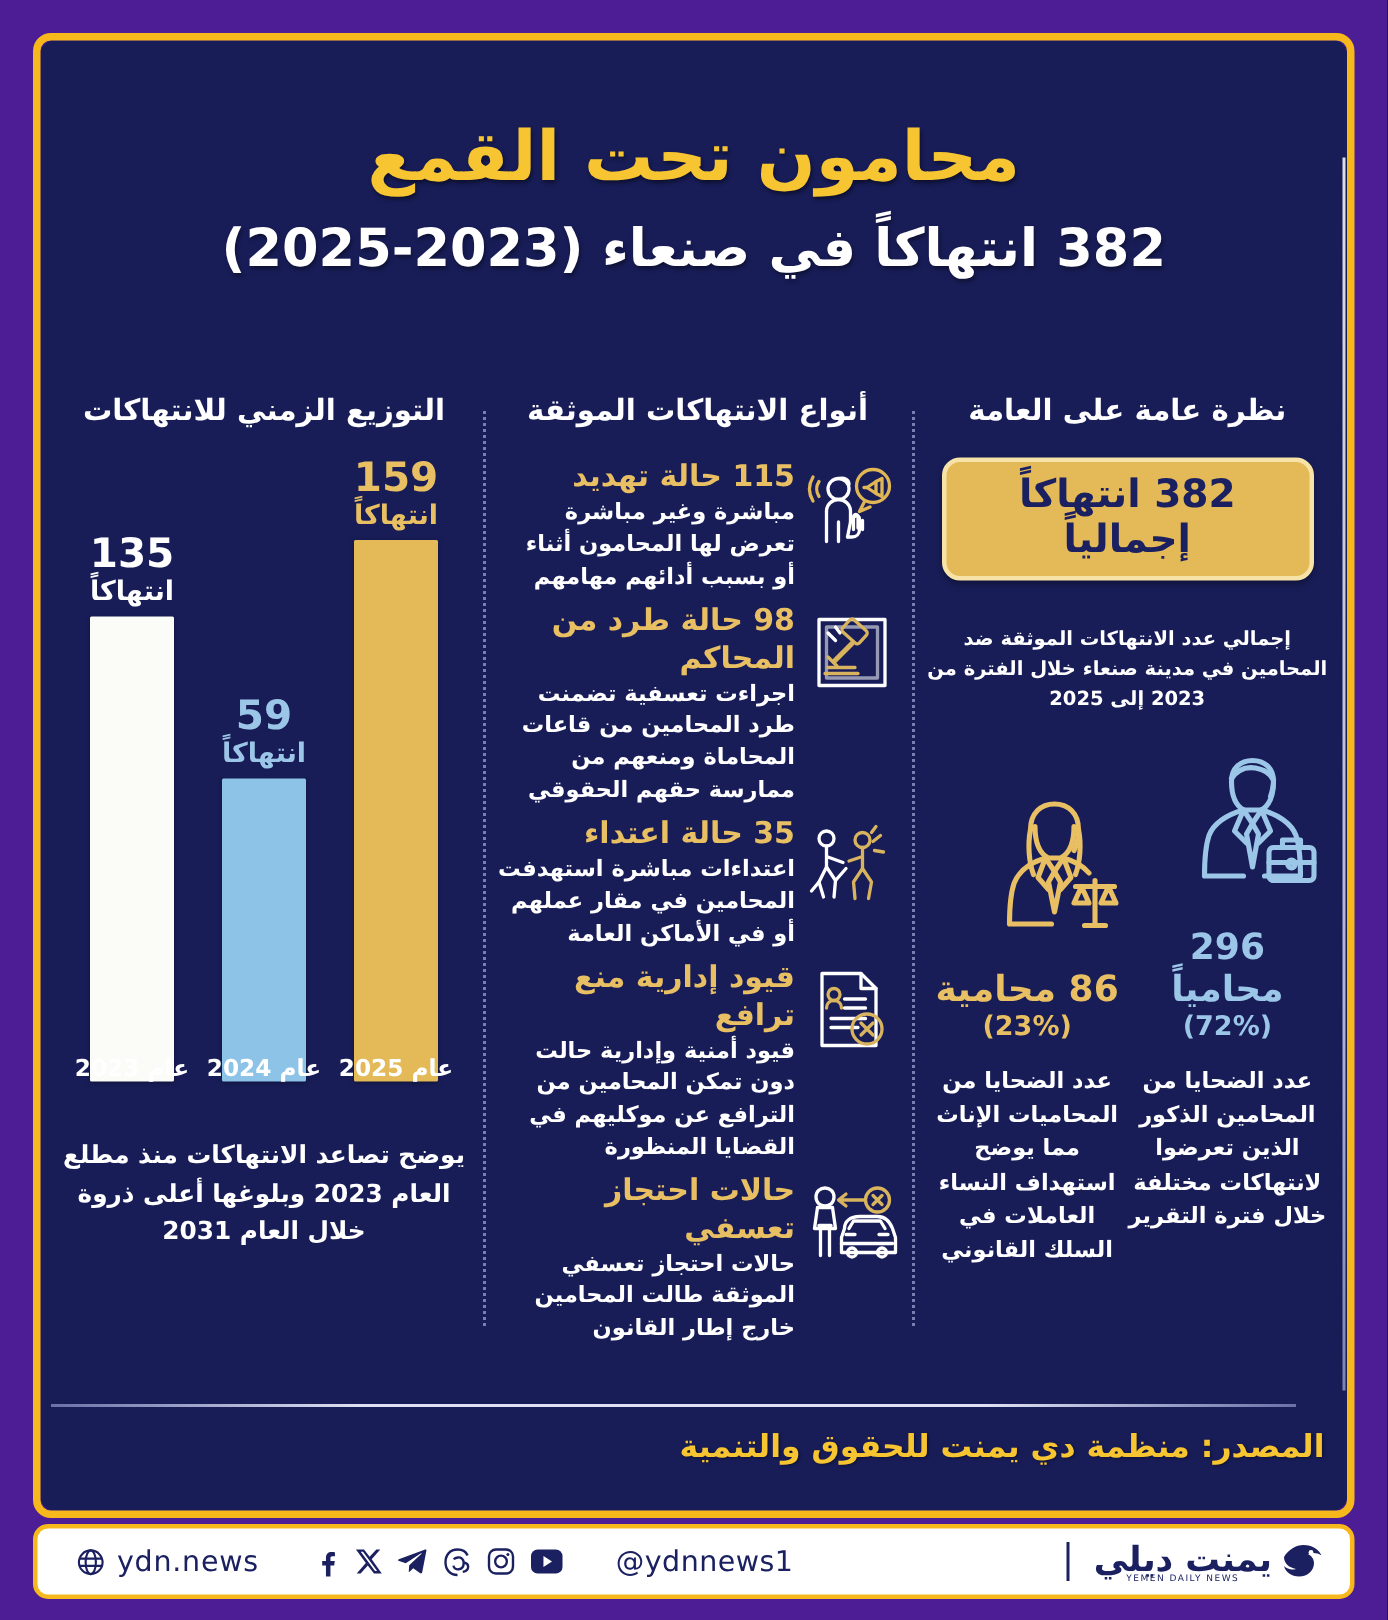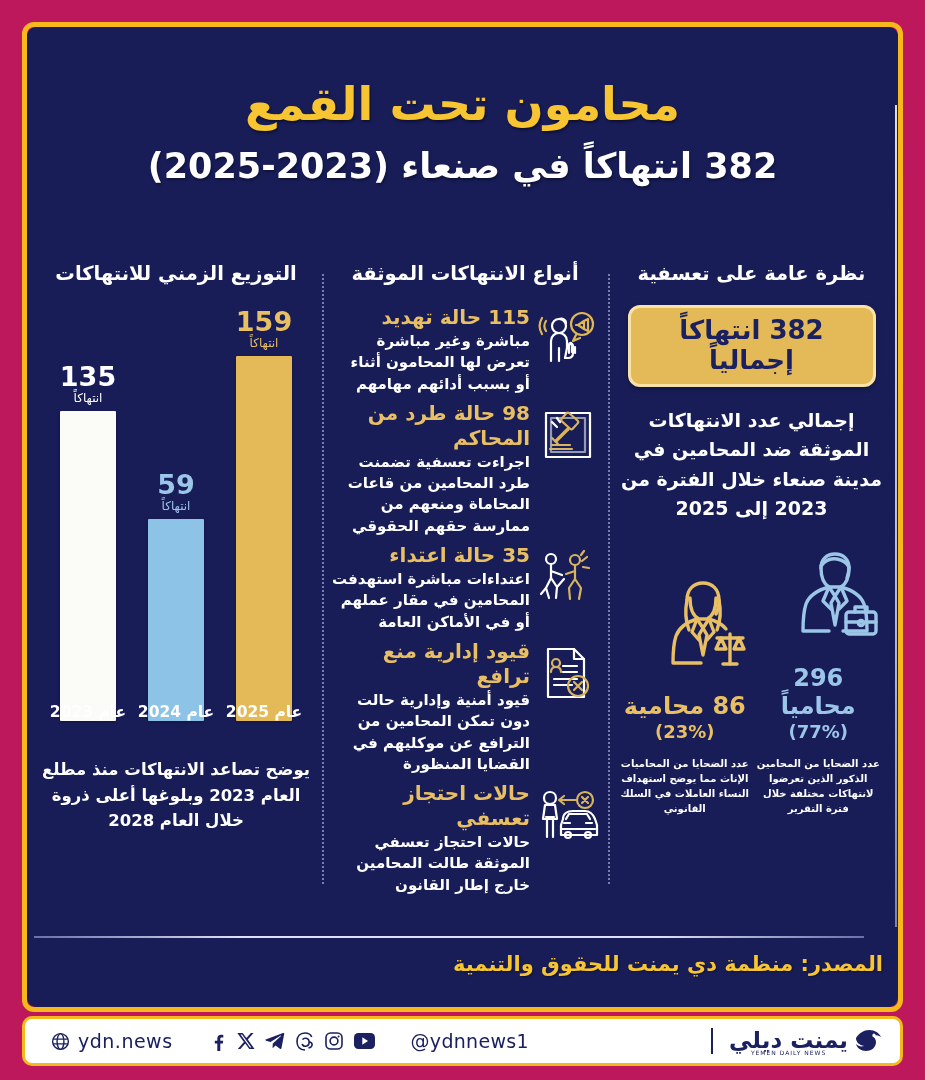--- a/index.html
+++ b/index.html
@@ -10,21 +10,21 @@
     height: 1080px;
     background: #12164a;
     font-family: "DejaVu Sans", "Liberation Sans", sans-serif;
     overflow: hidden;
   }
 
   .poster {
     position: relative;
     width: 925px;
     height: 1080px;
-    background: #be185d;
+    background: #4c1d95;
     display: flex;
     flex-direction: column;
   }
 
   
   .gold-frame {
     position: absolute;
     left: 22px; top: 22px;
     width: 881px; height: 990px;
     border: 5px solid #f7b81c;
@@ -125,23 +125,23 @@
     border-radius: 12px;
     color: #1b2160;
     font-size: 26px;
     font-weight: bold;
     text-align: center;
     padding: 7px 4px 9px;
     box-shadow: 0 2px 4px rgba(0,0,0,.35);
   }
 
   .overview-desc {
-    margin-top: 19px;
+    margin-top: 30px;
     color: #ffffff;
-    font-size: 19px;
+    font-size: 13px;
     font-weight: bold;
     line-height: 1.55;
     text-align: center;
   }
 
   .gender-row {
     margin-top: 22px;
     display: flex;
     justify-content: space-around;
     align-items: flex-end;
@@ -162,21 +162,21 @@
   .female { color: #e9bf63; }
 
   .gender-notes {
     margin-top: 14px;
     display: flex;
     justify-content: space-around;
   }
   .gender-note {
     width: 133px;
     color: #ffffff;
-    font-size: 10px;
+    font-size: 15px;
     font-weight: bold;
     line-height: 1.5;
     text-align: center;
   }
 
   
   .type-item {
     display: flex;
     flex-direction: row;
     align-items: flex-start;
@@ -224,22 +224,22 @@
     justify-content: flex-end;
     height: 100%;
   }
   .bar-value {
     font-size: 27px;
     font-weight: bold;
     line-height: 1;
     margin-bottom: 1px;
   }
   .bar-unit {
-    font-size: 12px;
-    font-weight: normal;
+    font-size: 18px;
+    font-weight: bold;
     margin-bottom: 6px;
   }
   .bar-rect {
     width: 56px;
     border-radius: 1px;
     box-shadow: 0 1px 3px rgba(0,0,0,.35);
   }
   .bar-label {
     position: absolute;
     bottom: 0;
@@ -362,21 +362,21 @@
     <div class="title-main">محامون تحت القمع</div>
     <div class="title-sub">382 انتهاكاً في صنعاء (2023-2025)</div>
   </div>
 
   <div class="columns">
 
     <div class="col-divider div-1"></div>
     <div class="col-divider div-2"></div>
 
     <div class="col col-overview">
-      <div class="col-header">نظرة عامة على تعسفية</div>
+      <div class="col-header">نظرة عامة على العامة</div>
 
       <div class="total-badge">382 انتهاكاً إجمالياً</div>
 
       <div class="overview-desc">إجمالي عدد الانتهاكات الموثقة ضد المحامين في مدينة صنعاء خلال الفترة من 2023 إلى 2025</div>
 
       <div class="gender-row">
 
         <div class="gender-cell">
           <span>
             <svg width="96" height="112" viewBox="0 0 96 112" fill="none" stroke="#9cc6e8" stroke-width="3.4" stroke-linecap="round" stroke-linejoin="round">
@@ -389,21 +389,21 @@
               <path d="M53 41c11 3 20 9 23 17 2 6 3 16 3 27H55"></path>
               <path d="M41 41l-6 14 8 8"></path>
               <path d="M53 41l6 14-8 8"></path>
               <rect x="58" y="66" width="30" height="22" rx="3"></rect>
               <path d="M67 66v-5h12v5"></path>
               <path d="M58 76h30"></path>
               <circle cx="73" cy="77" r="2.6"></circle>
             </svg>
           </span>
           <div class="gender-count male">296 محامياً</div>
-          <div class="gender-pct male">(77%)</div>
+          <div class="gender-pct male">(72%)</div>
         </div>
 
         <div class="gender-cell">
           <span>
             <svg width="96" height="112" viewBox="0 0 96 112" fill="none" stroke="#e9bf63" stroke-width="3.4" stroke-linecap="round" stroke-linejoin="round">
               <path d="M32 26c0-11 7-17 16-17s16 6 16 17c0 6-1 10-3 14"></path>
               <path d="M35 24c0 10 3 18 9 21h8c6-3 9-11 9-21"></path>
               <path d="M32 26c-2 10-1 22 2 30M64 26c2 10 1 22-2 30"></path>
               <path d="M42 45l6 9 6-9"></path>
               <path d="M48 54l-4 7 4 20 4-20-4-7z"></path>
@@ -577,21 +577,21 @@
 
         <div class="bar-group">
           <div class="bar-value" style="color:#e9bf63">159</div>
           <div class="bar-unit" style="color:#e9bf63">انتهاكاً</div>
           <div class="bar-rect" style="height:365px;background:#e4b957"></div>
           <div class="bar-label">عام 2025</div>
         </div>
 
       </div>
 
-      <div class="chart-note">يوضح تصاعد الانتهاكات منذ مطلع العام 2023 وبلوغها أعلى ذروة خلال العام 2028</div>
+      <div class="chart-note">يوضح تصاعد الانتهاكات منذ مطلع العام 2023 وبلوغها أعلى ذروة خلال العام 2031</div>
     </div>
 
   </div>
 
   <div class="source-divider"></div>
   <div class="source-line">المصدر: منظمة دي يمنت للحقوق والتنمية</div>
 
   <div class="footer">
 
     <div class="footer-logo">

